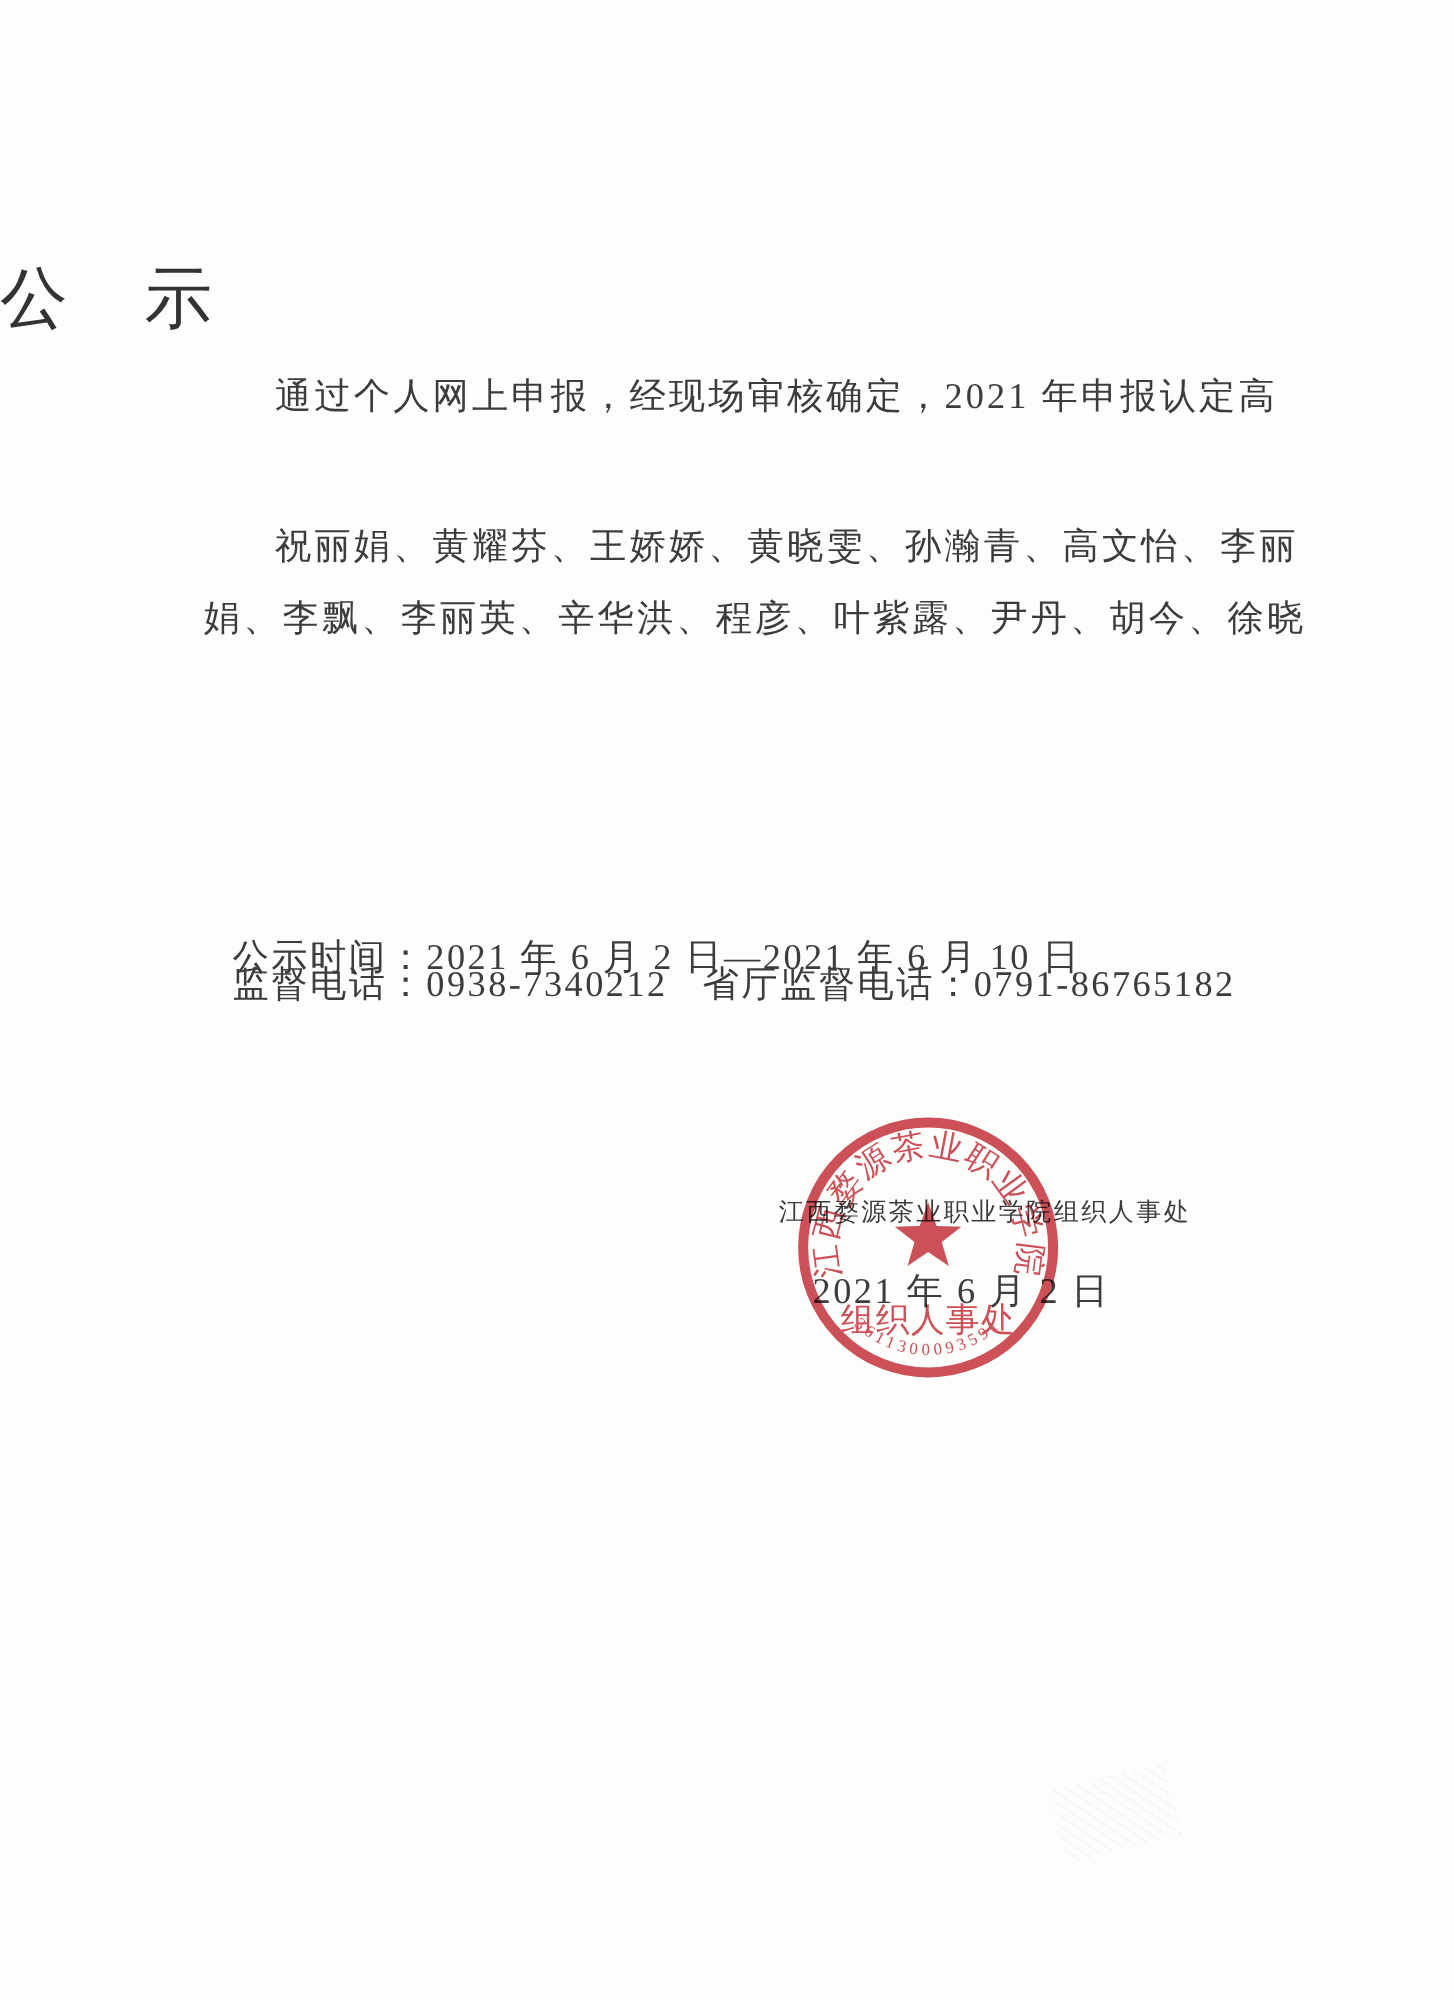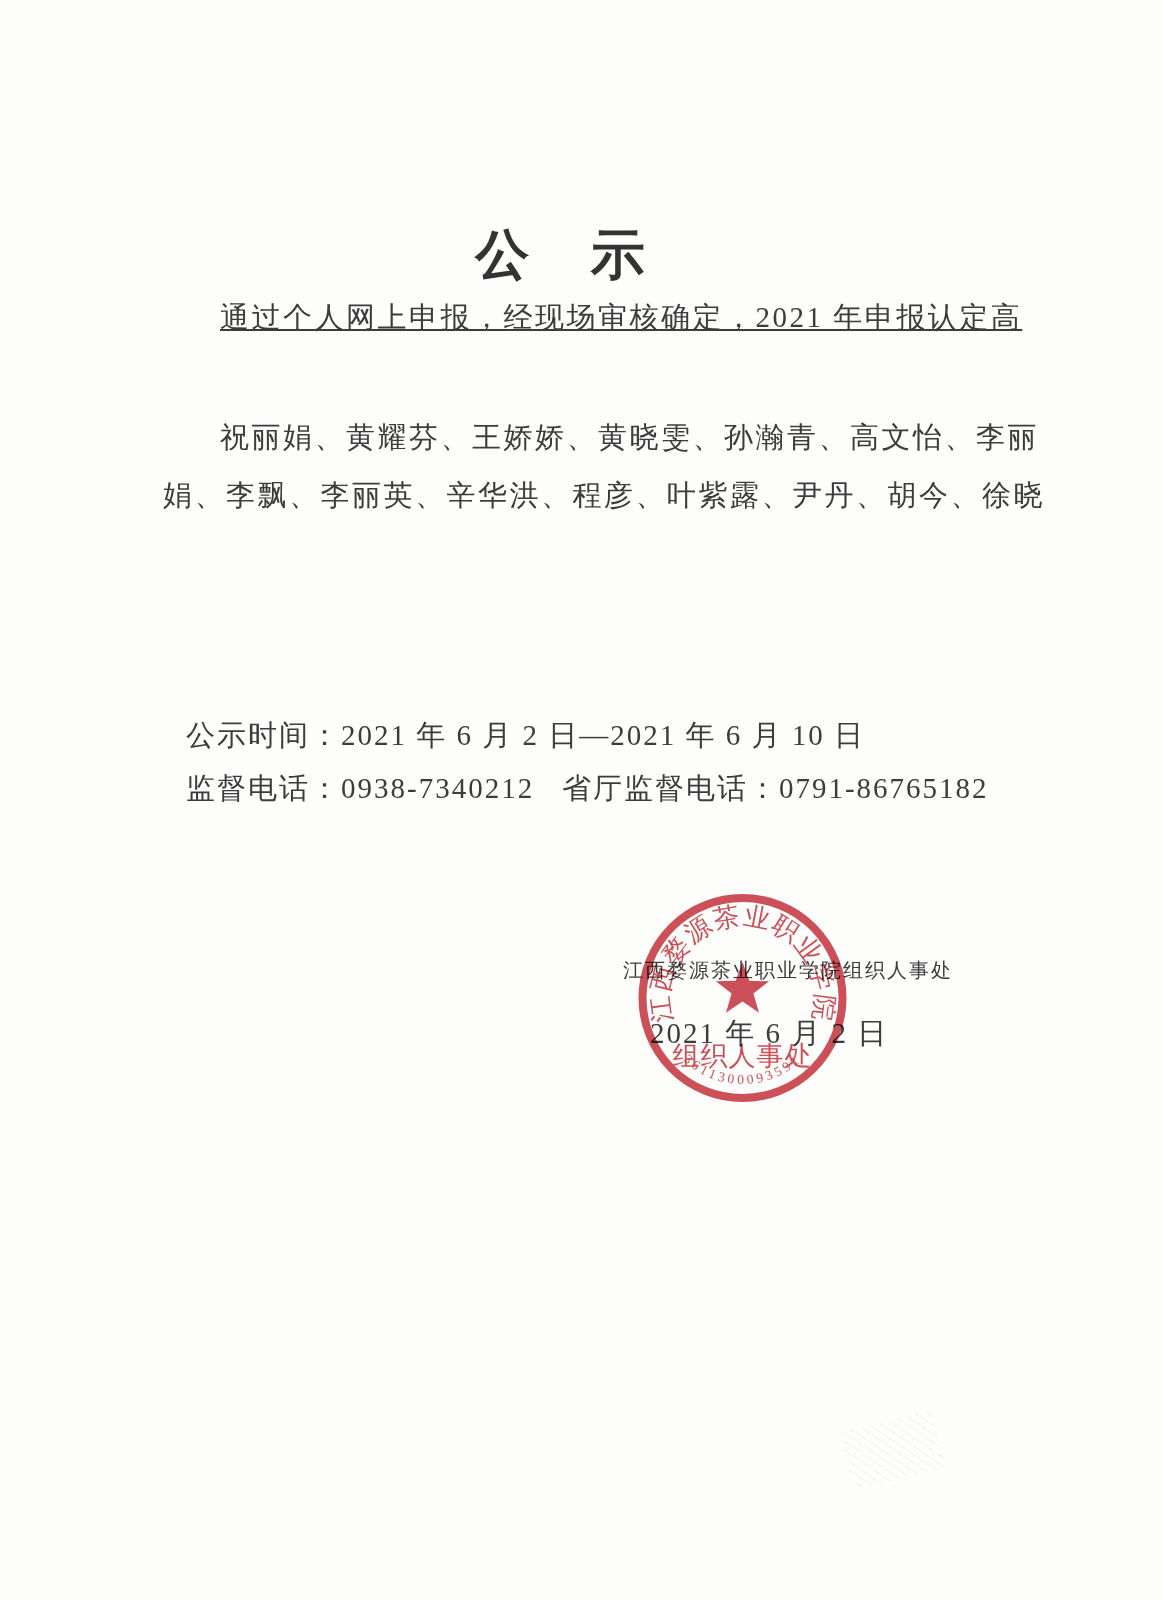--- a/index.html
+++ b/index.html
@@ -5,48 +5,47 @@
   html,body{margin:0;padding:0;}
   body{
     width:1163px;height:1600px;position:relative;
     background:#fdfdfc;
     font-family:"Liberation Serif","DejaVu Serif",serif;
     color:#3c3c3c;
     overflow:hidden;
   }
   .abs{position:absolute;}
   .title{
-    left:0;top:219px;width:1122px;
-    text-align:center;
-    font-size:54px;font-weight:700;
+    left:0;top:203px;width:1122px;
+    font-size:54px;font-weight:400;
     letter-spacing:2px;
     word-spacing:44px;
     white-space:pre;
     color:#333;
   }
   .textblock{
     left:163px;width:788px;
     font-size:29px;
     letter-spacing:2.5px;
     color:#3c3c3c;
   }
   .intro{top:289px;}
   .intro .line{line-height:57px;white-space:pre;}
-  .intro .line.indent{text-indent:57px;text-decoration:underline;}
+  .intro .line.indent{text-indent:57px;}
   .names{top:408px;text-align:center;}
   .names .line{line-height:58px;white-space:pre;}
   .infoline{
     left:186px;
     font-size:29px;
     letter-spacing:2px;
     line-height:32px;
     white-space:pre;
     color:#3c3c3c;
   }
-  .period{top:719px;}
+  .period{top:750px;}
   .phones{top:772px;}
   .signature{
     top:953px;right:210px;
     font-size:20px;letter-spacing:2px;line-height:34px;
     white-space:pre;color:#3c3c3c;
   }
   .sigdate{
     top:1016px;left:650px;
     font-size:29px;letter-spacing:2px;line-height:34px;
     white-space:pre;color:#3c3c3c;

